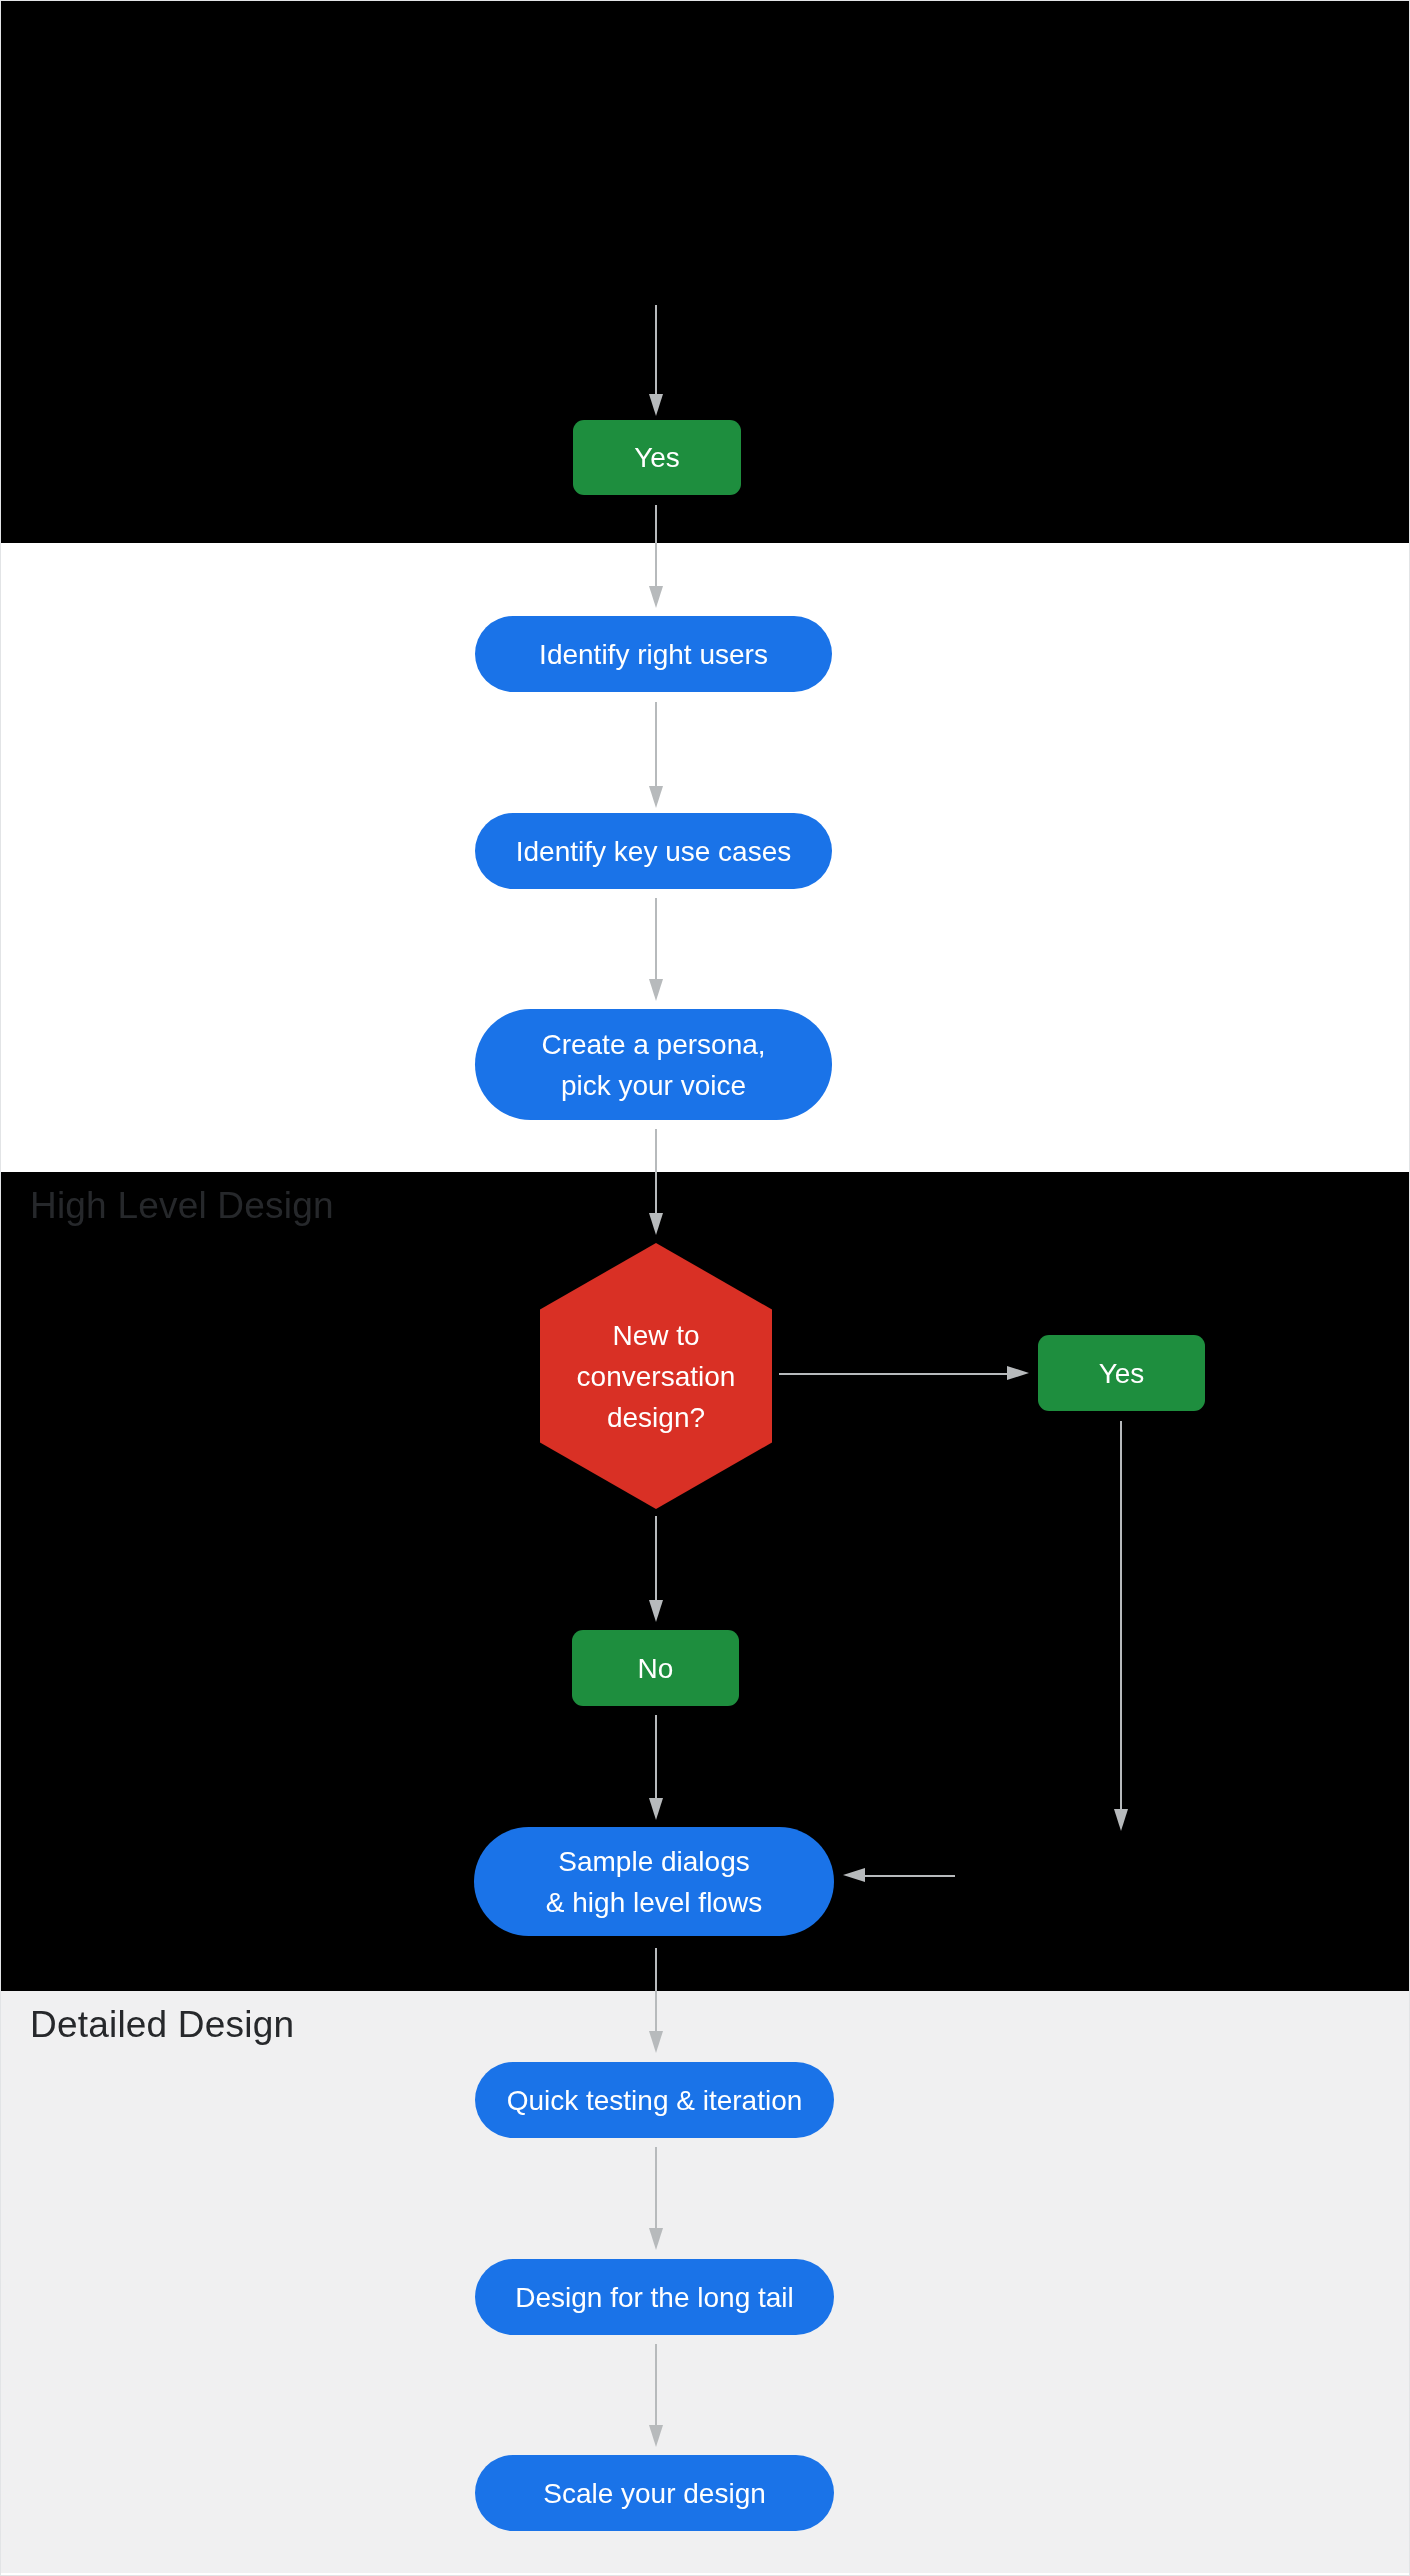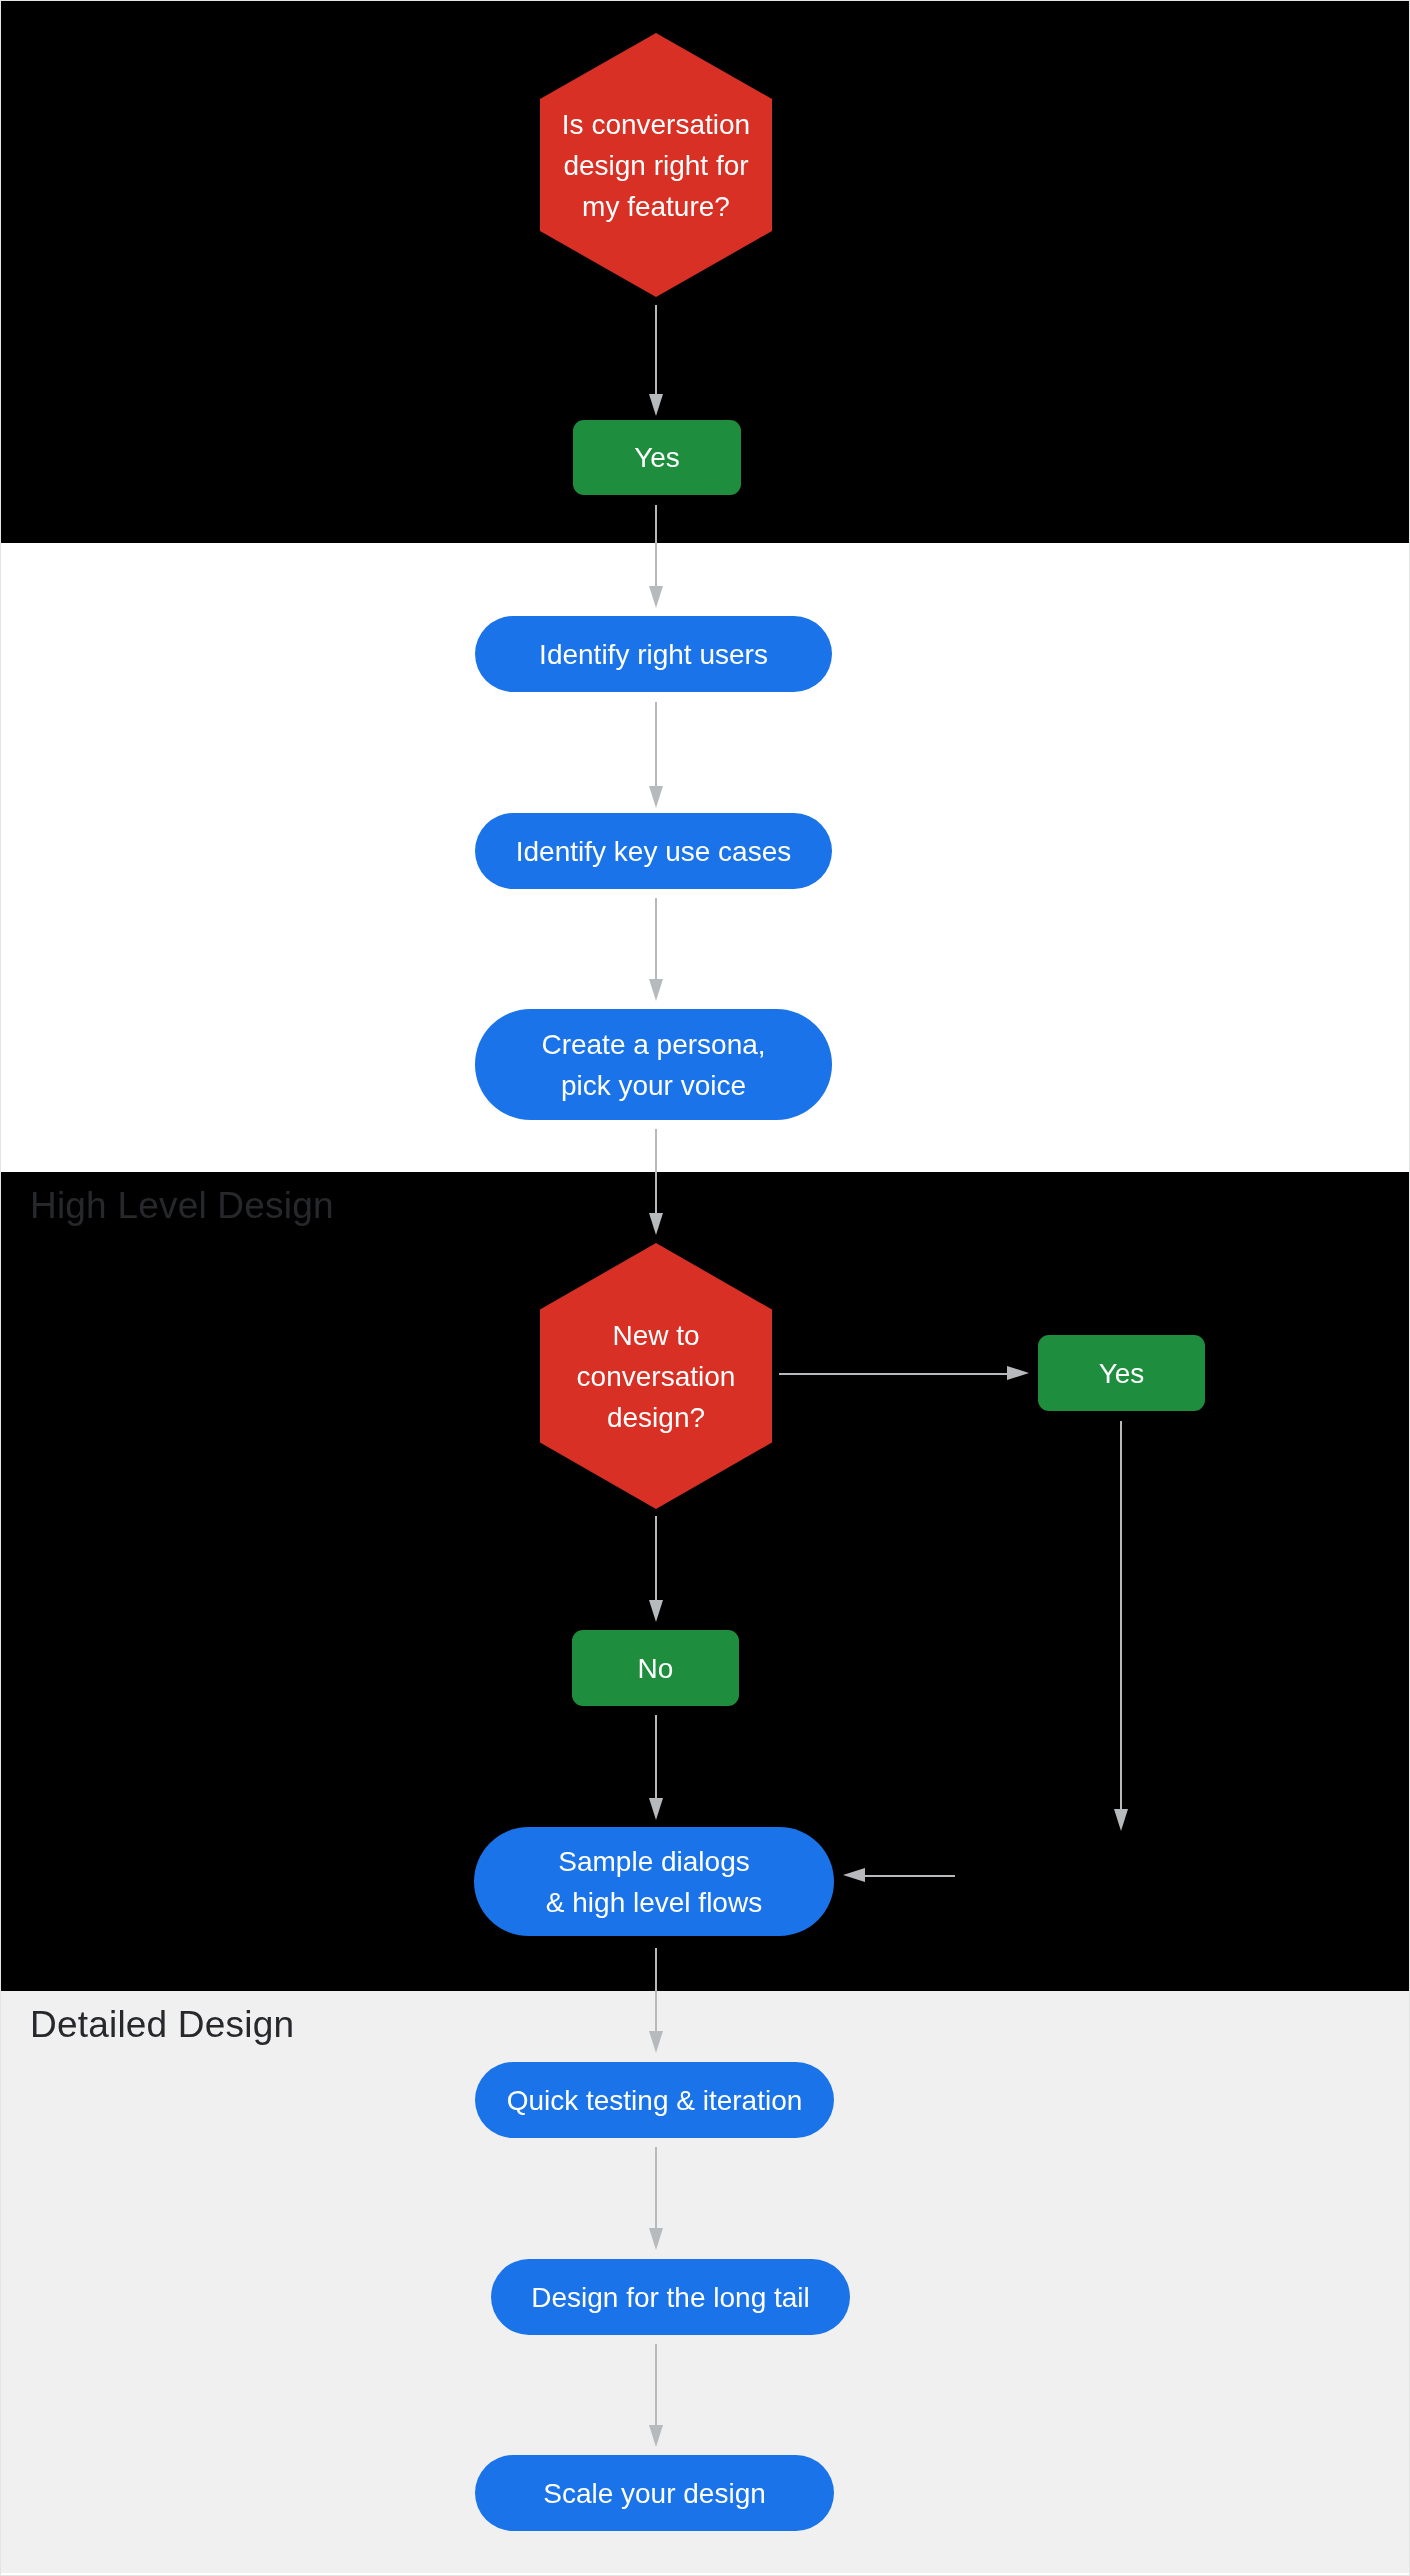--- a/index.html
+++ b/index.html
@@ -91,25 +91,20 @@
 
   <div class="vline" style="left:654px;top:1947px;height:84px"></div>
   <div class="arrow arrow-down" style="left:648px;top:2030px"></div>
 
   <div class="vline" style="left:654px;top:2146px;height:82px"></div>
   <div class="arrow arrow-down" style="left:648px;top:2227px"></div>
 
   <div class="vline" style="left:654px;top:2343px;height:82px"></div>
   <div class="arrow arrow-down" style="left:648px;top:2424px"></div>
 
-  <div class="node hexagon" style="left:539px;top:32px;width:232px;height:264px">
-    <span>Is conversation
-design right for
-my feature?</span>
-  </div>
 
   <div class="node answer" style="left:572px;top:419px;width:168px;height:75px">
     <span>Yes</span>
   </div>
 
   <div class="node pill" style="left:474px;top:615px;width:357px;height:76px">
     <span>Identify right users</span>
   </div>
 
   <div class="node pill" style="left:474px;top:812px;width:357px;height:76px">
@@ -138,21 +133,21 @@
   <div class="node pill" style="left:473px;top:1826px;width:360px;height:109px">
     <span>Sample dialogs
 &amp; high level flows</span>
   </div>
 
 
   <div class="node pill" style="left:474px;top:2061px;width:359px;height:76px">
     <span>Quick testing &amp; iteration</span>
   </div>
 
-  <div class="node pill" style="left:490px;top:2258px;width:359px;height:76px">
+  <div class="node pill" style="left:474px;top:2258px;width:359px;height:76px">
     <span>Design for the long tail</span>
   </div>
 
   <div class="node pill" style="left:474px;top:2454px;width:359px;height:76px">
     <span>Scale your design</span>
   </div>
 
 </div>
 
 

